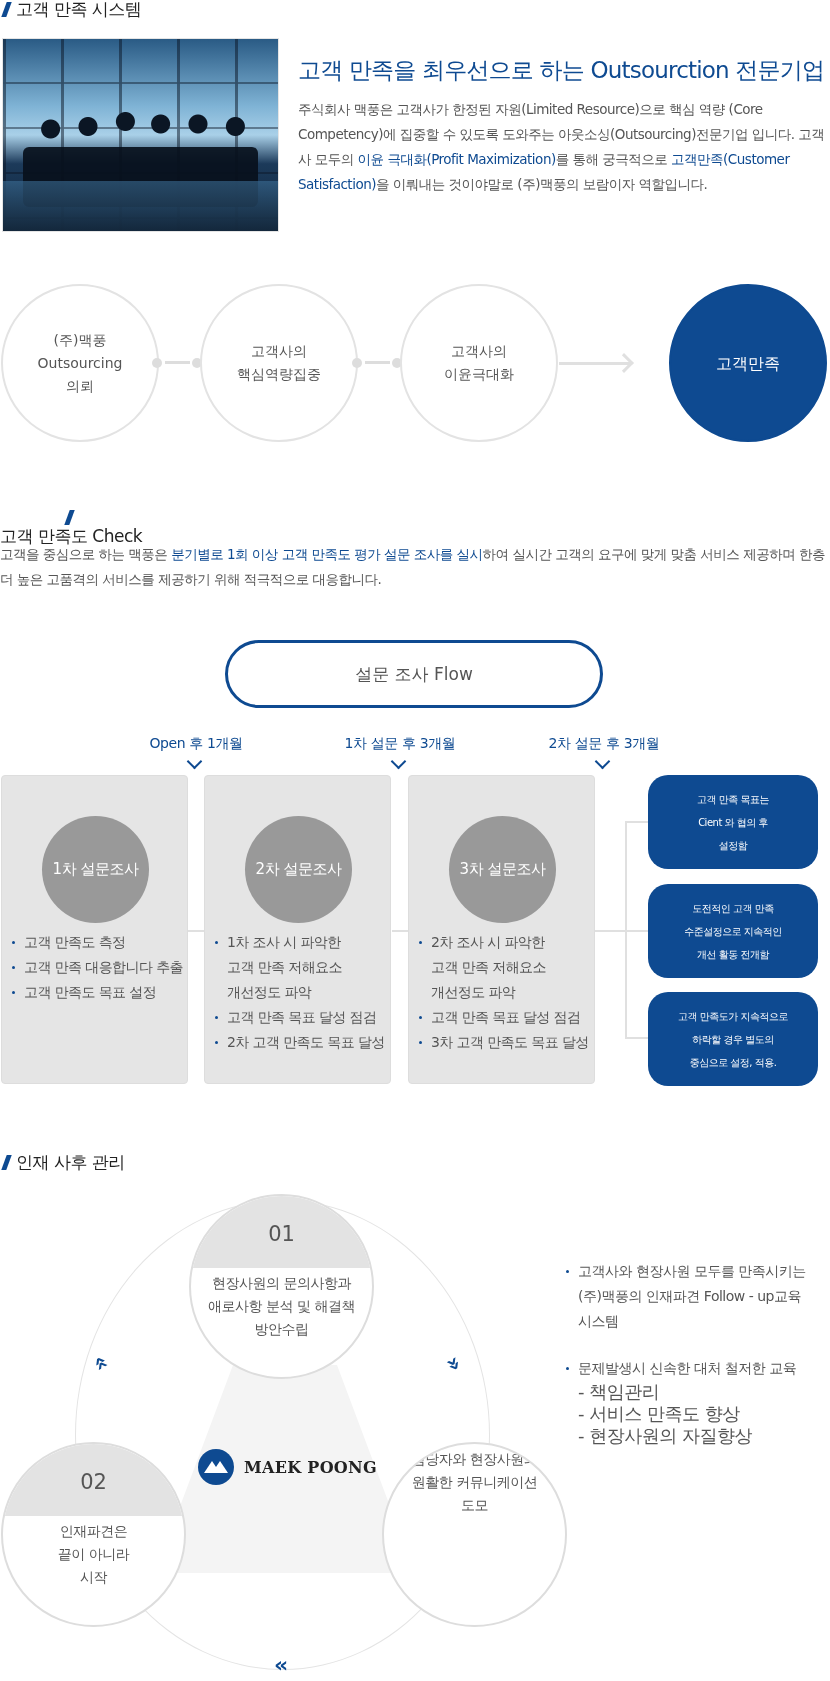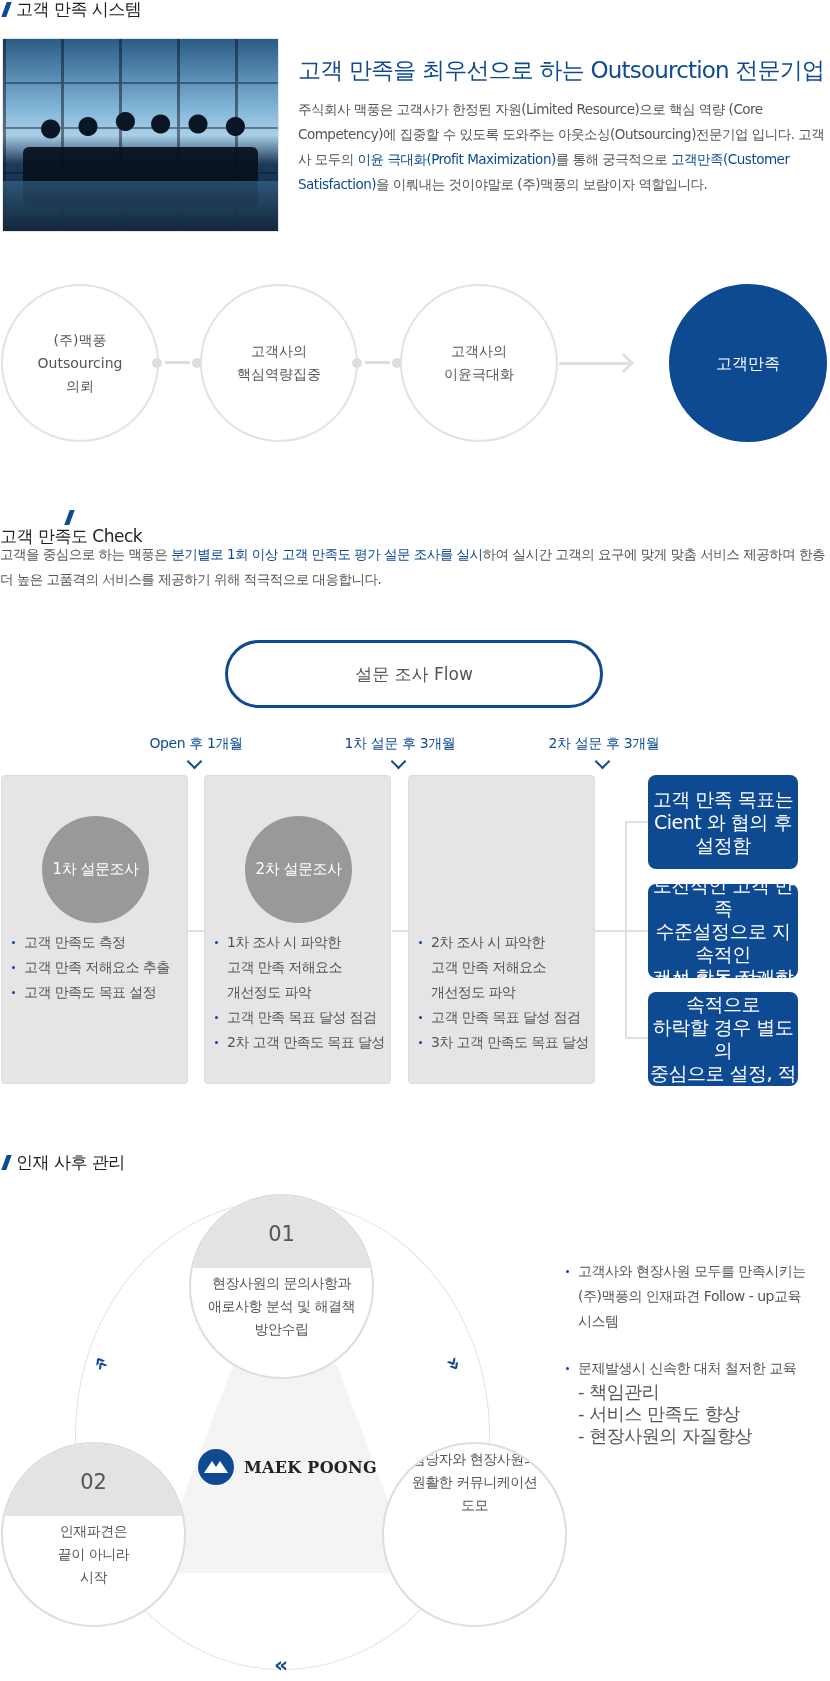--- a/index.html
+++ b/index.html
@@ -48,22 +48,22 @@
   .card { position: absolute; top: 775px; width: 187px; height: 309px; border: 1px solid #ddd; border-radius: 4px; background: #e5e5e5; }
   .card .gc { position: absolute; left: 40px; top: 40px; width: 107px; height: 107px; border-radius: 50%; background: #999;
     display: flex; align-items: center; justify-content: center; color: #fff; font-size: 15px; letter-spacing: -0.5px; }
   .card ul { position: absolute; left: 10px; top: 154px; list-style: none; font-size: 14px; line-height: 25px; color: #555; letter-spacing: -0.6px; }
   .card li { position: relative; padding-left: 12px; white-space: pre-line; }
   .card li::before { content: ""; position: absolute; left: 0; top: 11px; width: 3px; height: 3px; border-radius: 50%; background: #0e4a91; }
 
   .hconn { position: absolute; height: 2px; background: #e0e0e0; }
   .vconn { position: absolute; width: 2px; background: #e0e0e0; }
 
-  .bluebox { position: absolute; left: 648px; width: 150px; height: 94px; background: #0e4a91; border-radius: 8px; color: #fff;
-    display: flex; align-items: center; justify-content: center; text-align: center; font-size: 19px; line-height: 23px; letter-spacing: -0.5px; }
+  .bluebox { position: absolute; left: 648px; width: 170px; height: 94px; background: #0e4a91; border-radius: 20px; color: #fff;
+    display: flex; align-items: center; justify-content: center; text-align: center; font-size: 10px; line-height: 23px; letter-spacing: -0.5px; }
   .bluebox span { white-space: pre-line; }
 
   
   .bigring { left: 75px; top: 1200px; width: 415px; height: 470px; border-radius: 50%; border: 1.5px solid #e4e4e4; }
   .tri { left: 155px; top: 1365px; width: 260px; height: 208px; background: #f4f4f4; clip-path: polygon(30% 0, 70% 0, 100% 100%, 0 100%); }
   .nc { position: absolute; width: 185px; height: 185px; border-radius: 50%; border: 2px solid #ddd; overflow: hidden; background: #fff; }
   .nc .top { height: 72px; background: #e3e3e3; display: flex; align-items: center; justify-content: center; font-size: 21px; color: #555; padding-top: 4px; }
   .nc .txt { text-align: center; font-size: 14px; line-height: 23px; color: #555; padding-top: 4px; white-space: pre-line; letter-spacing: -0.5px; }
 
   .logo { left: 198px; top: 1449px; display: flex; align-items: center; }
@@ -143,35 +143,36 @@
 <div class="chev" style="left:393px;"></div>
 <div class="chev" style="left:597px;"></div>
 
 <div class="hconn" style="left:188px; top:930px; width:16px;"></div>
 <div class="hconn" style="left:392px; top:930px; width:16px;"></div>
 
 <div class="card" style="left:1px;">
   <div class="gc">1차 설문조사</div>
   <ul>
     <li>고객 만족도 측정</li>
-    <li>고객 만족 저해요소 추출</li>
+    <li>고객 만족 대응합니다 추출</li>
     <li>고객 만족도 목표 설정</li>
   </ul>
 </div>
 <div class="card" style="left:204px;">
   <div class="gc">2차 설문조사</div>
   <ul>
     <li>1차 조사 시 파악한
 고객 만족 저해요소
 개선정도 파악</li>
     <li>고객 만족 목표 달성 점검</li>
     <li>2차 고객 만족도 목표 달성</li>
   </ul>
 </div>
 <div class="card" style="left:408px;">
+  <div class="gc">3차 설문조사</div>
   <ul>
     <li>2차 조사 시 파악한
 고객 만족 저해요소
 개선정도 파악</li>
     <li>고객 만족 목표 달성 점검</li>
     <li>3차 고객 만족도 목표 달성</li>
   </ul>
 </div>
 
 <div class="hconn" style="left:595px; top:930px; width:30px;"></div>

